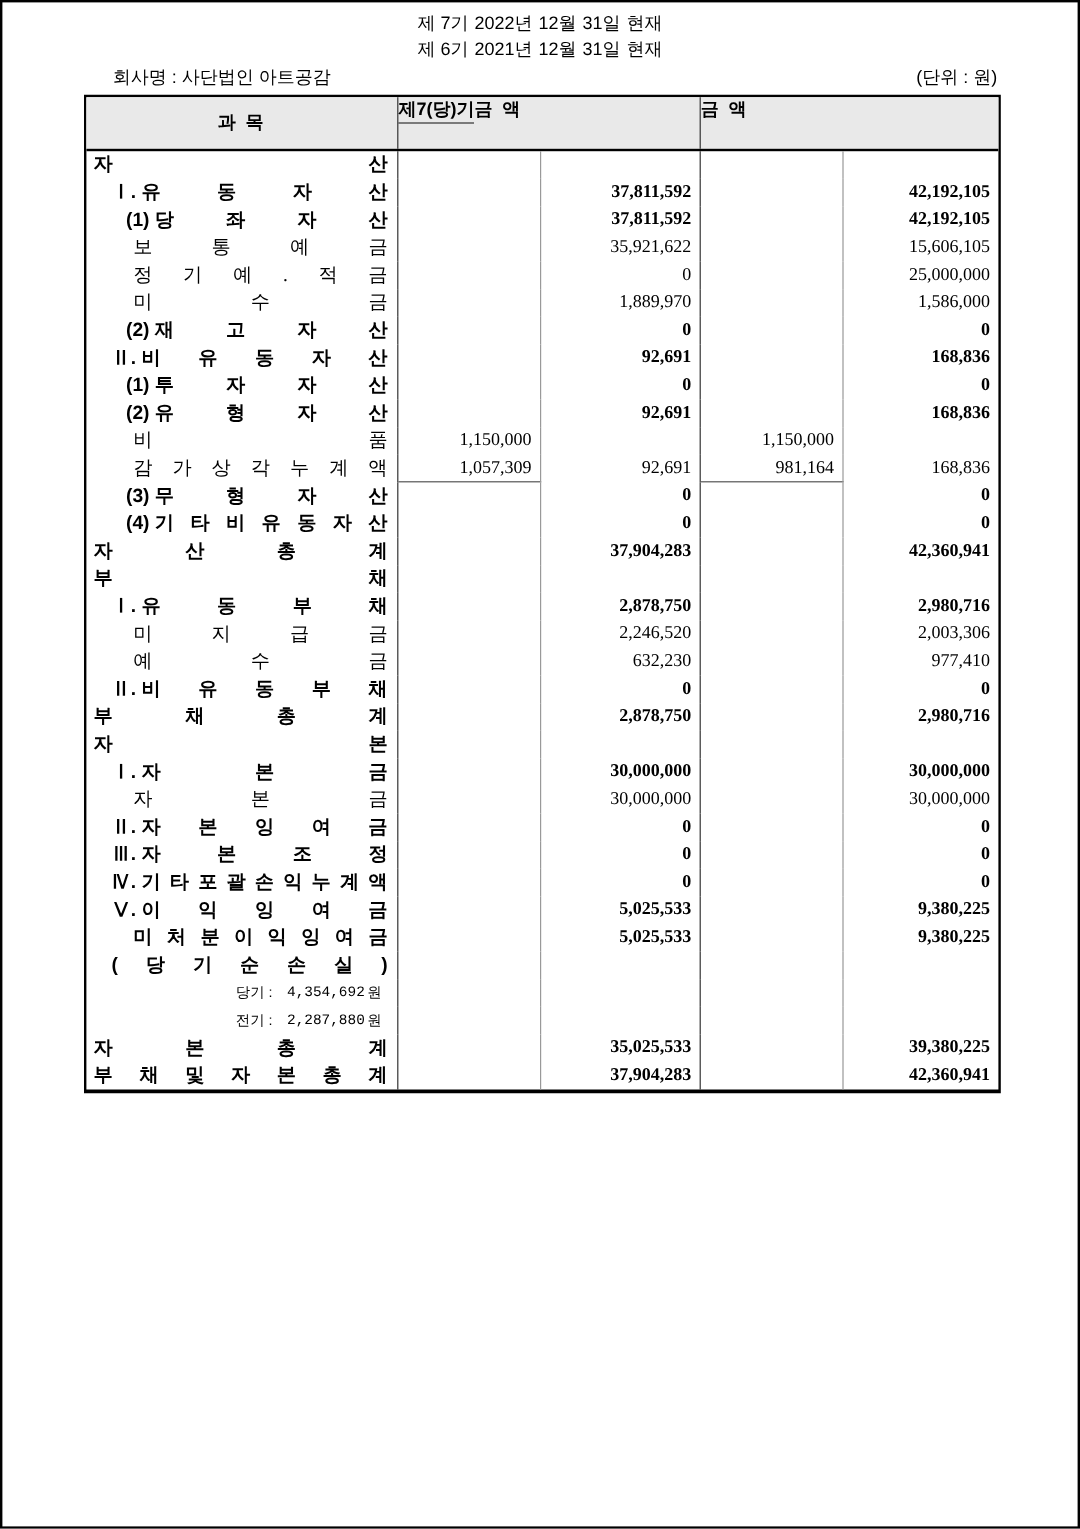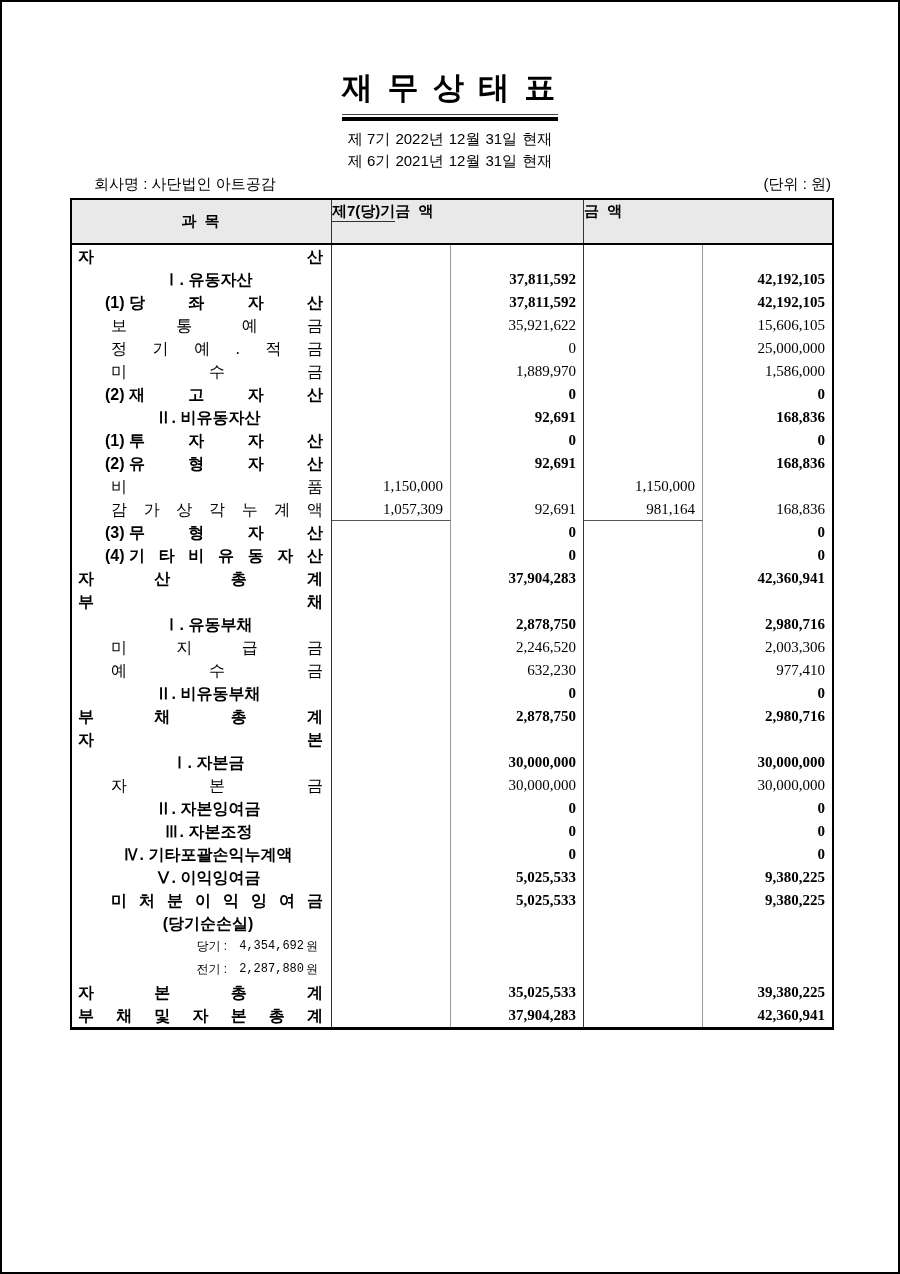--- a/index.html
+++ b/index.html
@@ -61,21 +61,21 @@
   .c { height:23px; overflow:hidden; }
   .c-name {
     width:260px; border-right:1px solid #333;
     display:flex; justify-content:space-between; align-items:center;
     padding-right:8px; font-size:16px;
     font-family:"Liberation Serif", serif;
   }
   .row.bold .c-name { font-family:"Liberation Sans", sans-serif; }
   .row.bold { font-weight:bold; }
   .ind0 { padding-left:6px; }
-  .ind1 { padding-left:21px;justify-content:center; }
+  .ind1 { padding-left:21px; }
   .ind2 { padding-left:33px; }
   .ind3 { padding-left:39px; }
   .c-num {
     text-align:right; padding-right:7px;
     font-family:"Liberation Serif", serif;
   }
   .c-in7  { width:119px; border-right:1px solid #999; }
   .c-val7 { width:133px; border-right:1px solid #333; }
   .c-in6  { width:119px; border-right:1px solid #999; }
   .c-val6 { width:129px; }
@@ -87,27 +87,20 @@
     padding-right:13px;
   }
   .small-line .sl-label { margin-right:12px; }
   .small-line .sl-value { font-family:Liberation Mono, monospace; margin-right:2px; }
 </style>
 </head>
 <body>
 
 <div class="page">
 
-  <div class="title-wrap">
-    <div class="title-inner">
-      <div class="fs-title">재 무 상 태 표</div>
-      <div class="rule-thin"></div>
-      <div class="rule-thick"></div>
-    </div>
-  </div>
 
   <div class="periods">
       <div class="period-line">
         <span>제 7기</span>
         <span>2022년</span>
         <span>12월</span>
         <span>31일</span>
         <span>현재</span>
       </div>
       <div class="period-line">

